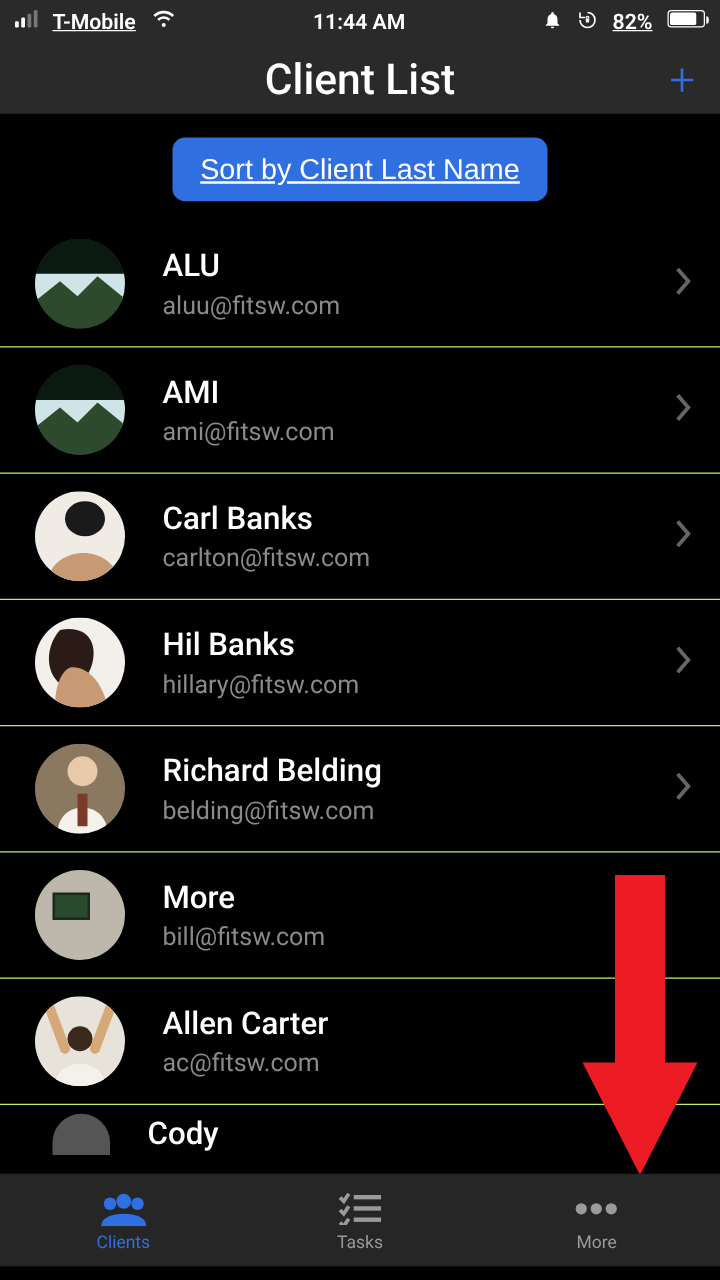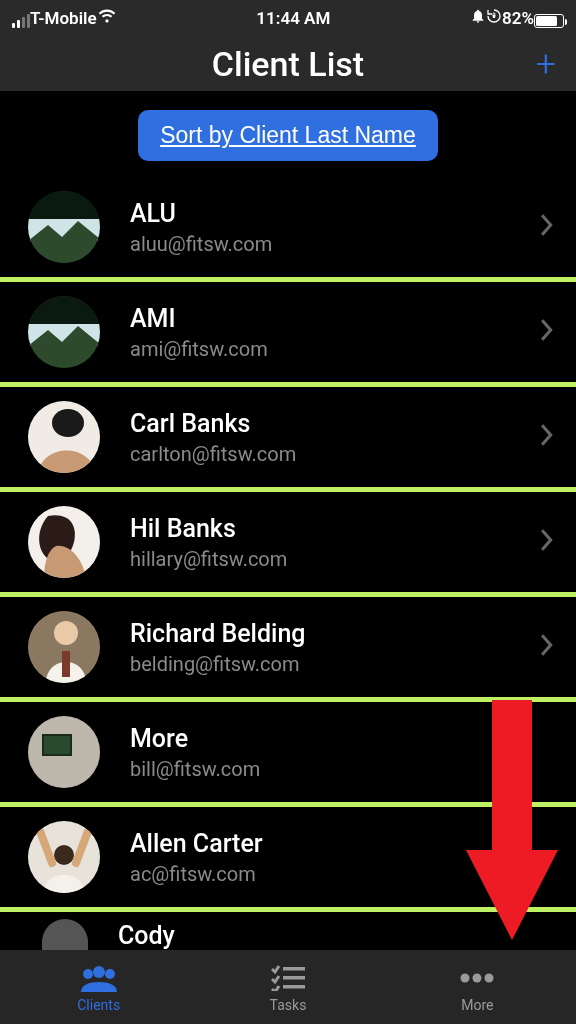--- a/index.html
+++ b/index.html
@@ -18,22 +18,23 @@
     background: #2a2a2a;
     display: flex;
     align-items: center;
     justify-content: space-between;
     padding: 0 12px;
     font-size: 17px;
     font-weight: 600;
   }
   .status-left, .status-right {
     display: flex;
-    align-items: flex-end;
-    gap: 0;
+    align-items: flex-start;
+    gap: 12px;
+    text-decoration: underline;
   }
   .signal-bars {
     display: flex;
     align-items: flex-end;
     gap: 2px;
     height: 14px;
   }
   .signal-bars span {
     width: 3px;
     background: #777;
@@ -111,21 +112,21 @@
 
   
   .client-list {
     display:flex;
     flex-direction: column;
   }
   .client-row {
     display:flex;
     align-items:center;
     padding: 14px 18px 14px 28px;
-    border-bottom: 5px solid #bef264;
+    border-bottom: 1px solid #bef264;
     position: relative;
     cursor: pointer;
   }
   .avatar {
     width: 72px;
     height: 72px;
     border-radius: 50%;
     flex-shrink: 0;
     margin-right: 30px;
     overflow: hidden;
@@ -162,21 +163,21 @@
     padding-bottom: 0;
     height: 40px;
     overflow:hidden;
     border-bottom:none;
   }
   .client-row.partial .client-info .name { margin-top: 0; }
 
   
   .tab-bar {
     position:absolute;
-    bottom:0; left:0; right:0;
+    bottom:11px; left:0; right:0;
     height: 74px;
     background: #262626;
     display:flex;
     justify-content: space-around;
     align-items:center;
     padding: 6px 4px 4px;
   }
   .tab {
     flex:1;
     display:flex;

